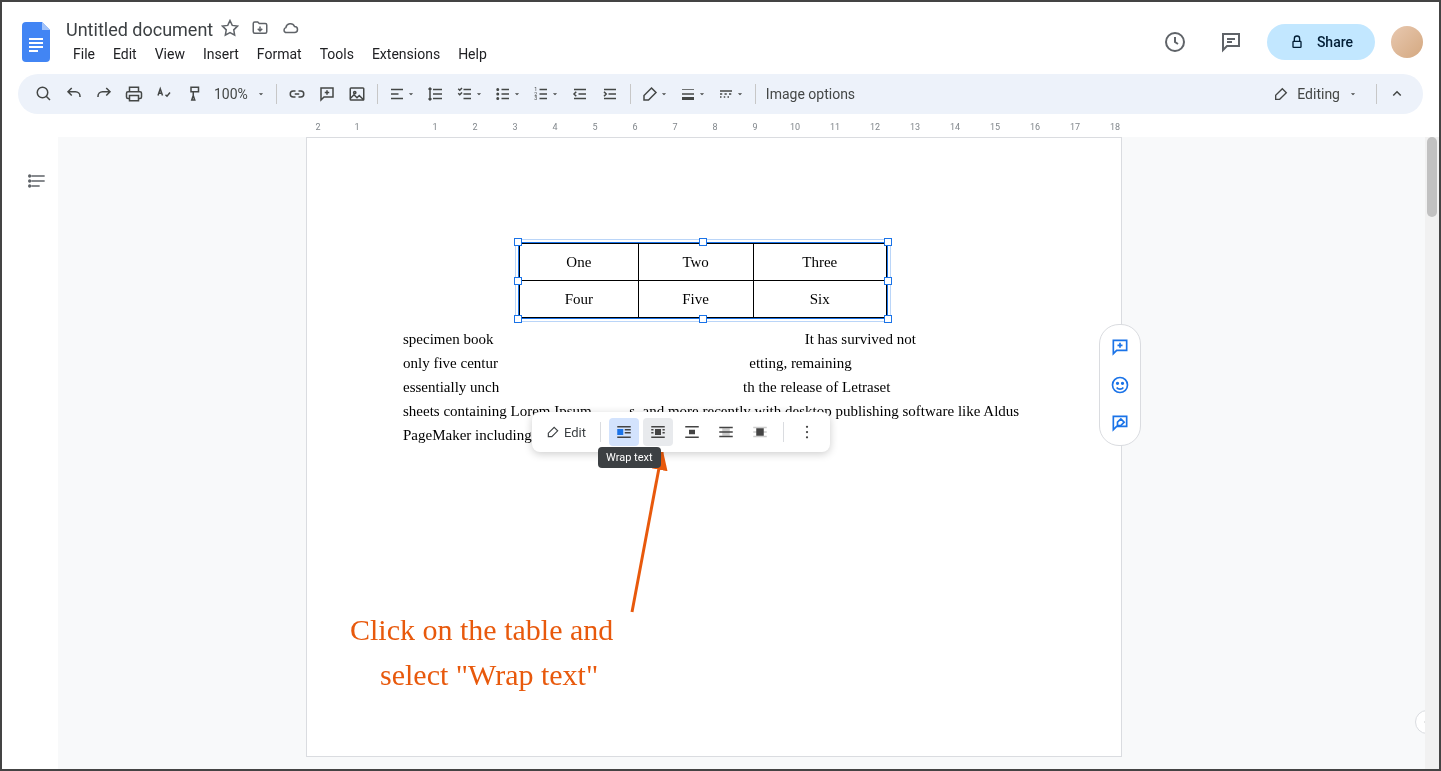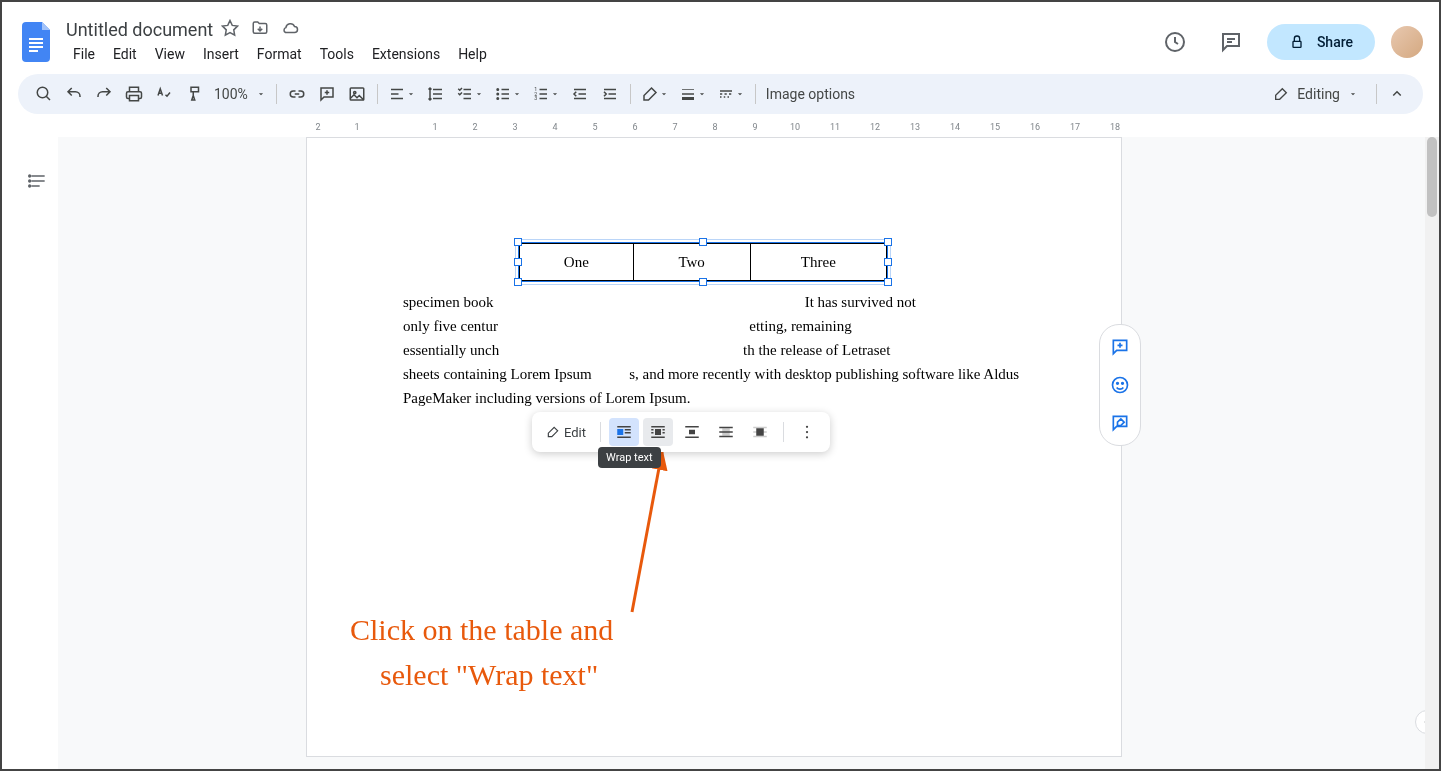--- a/index.html
+++ b/index.html
@@ -325,20 +325,25 @@
   <div class="doc-area">
     <div class="page">
       <div class="table-wrap" style="margin-left:115px;">
         <table>
           <tbody>
               <tr>
             <td>One</td>
             <td>Two</td>
             <td>Three</td>
           </tr>
+          <tr>
+            <td>Four</td>
+            <td>Five</td>
+            <td>Six</td>
+          </tr>
         </tbody>
           </table>
         <div class="sel-handle h-tl"></div>
         <div class="sel-handle h-tr"></div>
         <div class="sel-handle h-bl"></div>
         <div class="sel-handle h-br"></div>
         <div class="sel-handle h-tm"></div>
         <div class="sel-handle h-bm"></div>
         <div class="sel-handle h-ml"></div>
         <div class="sel-handle h-mr"></div>

